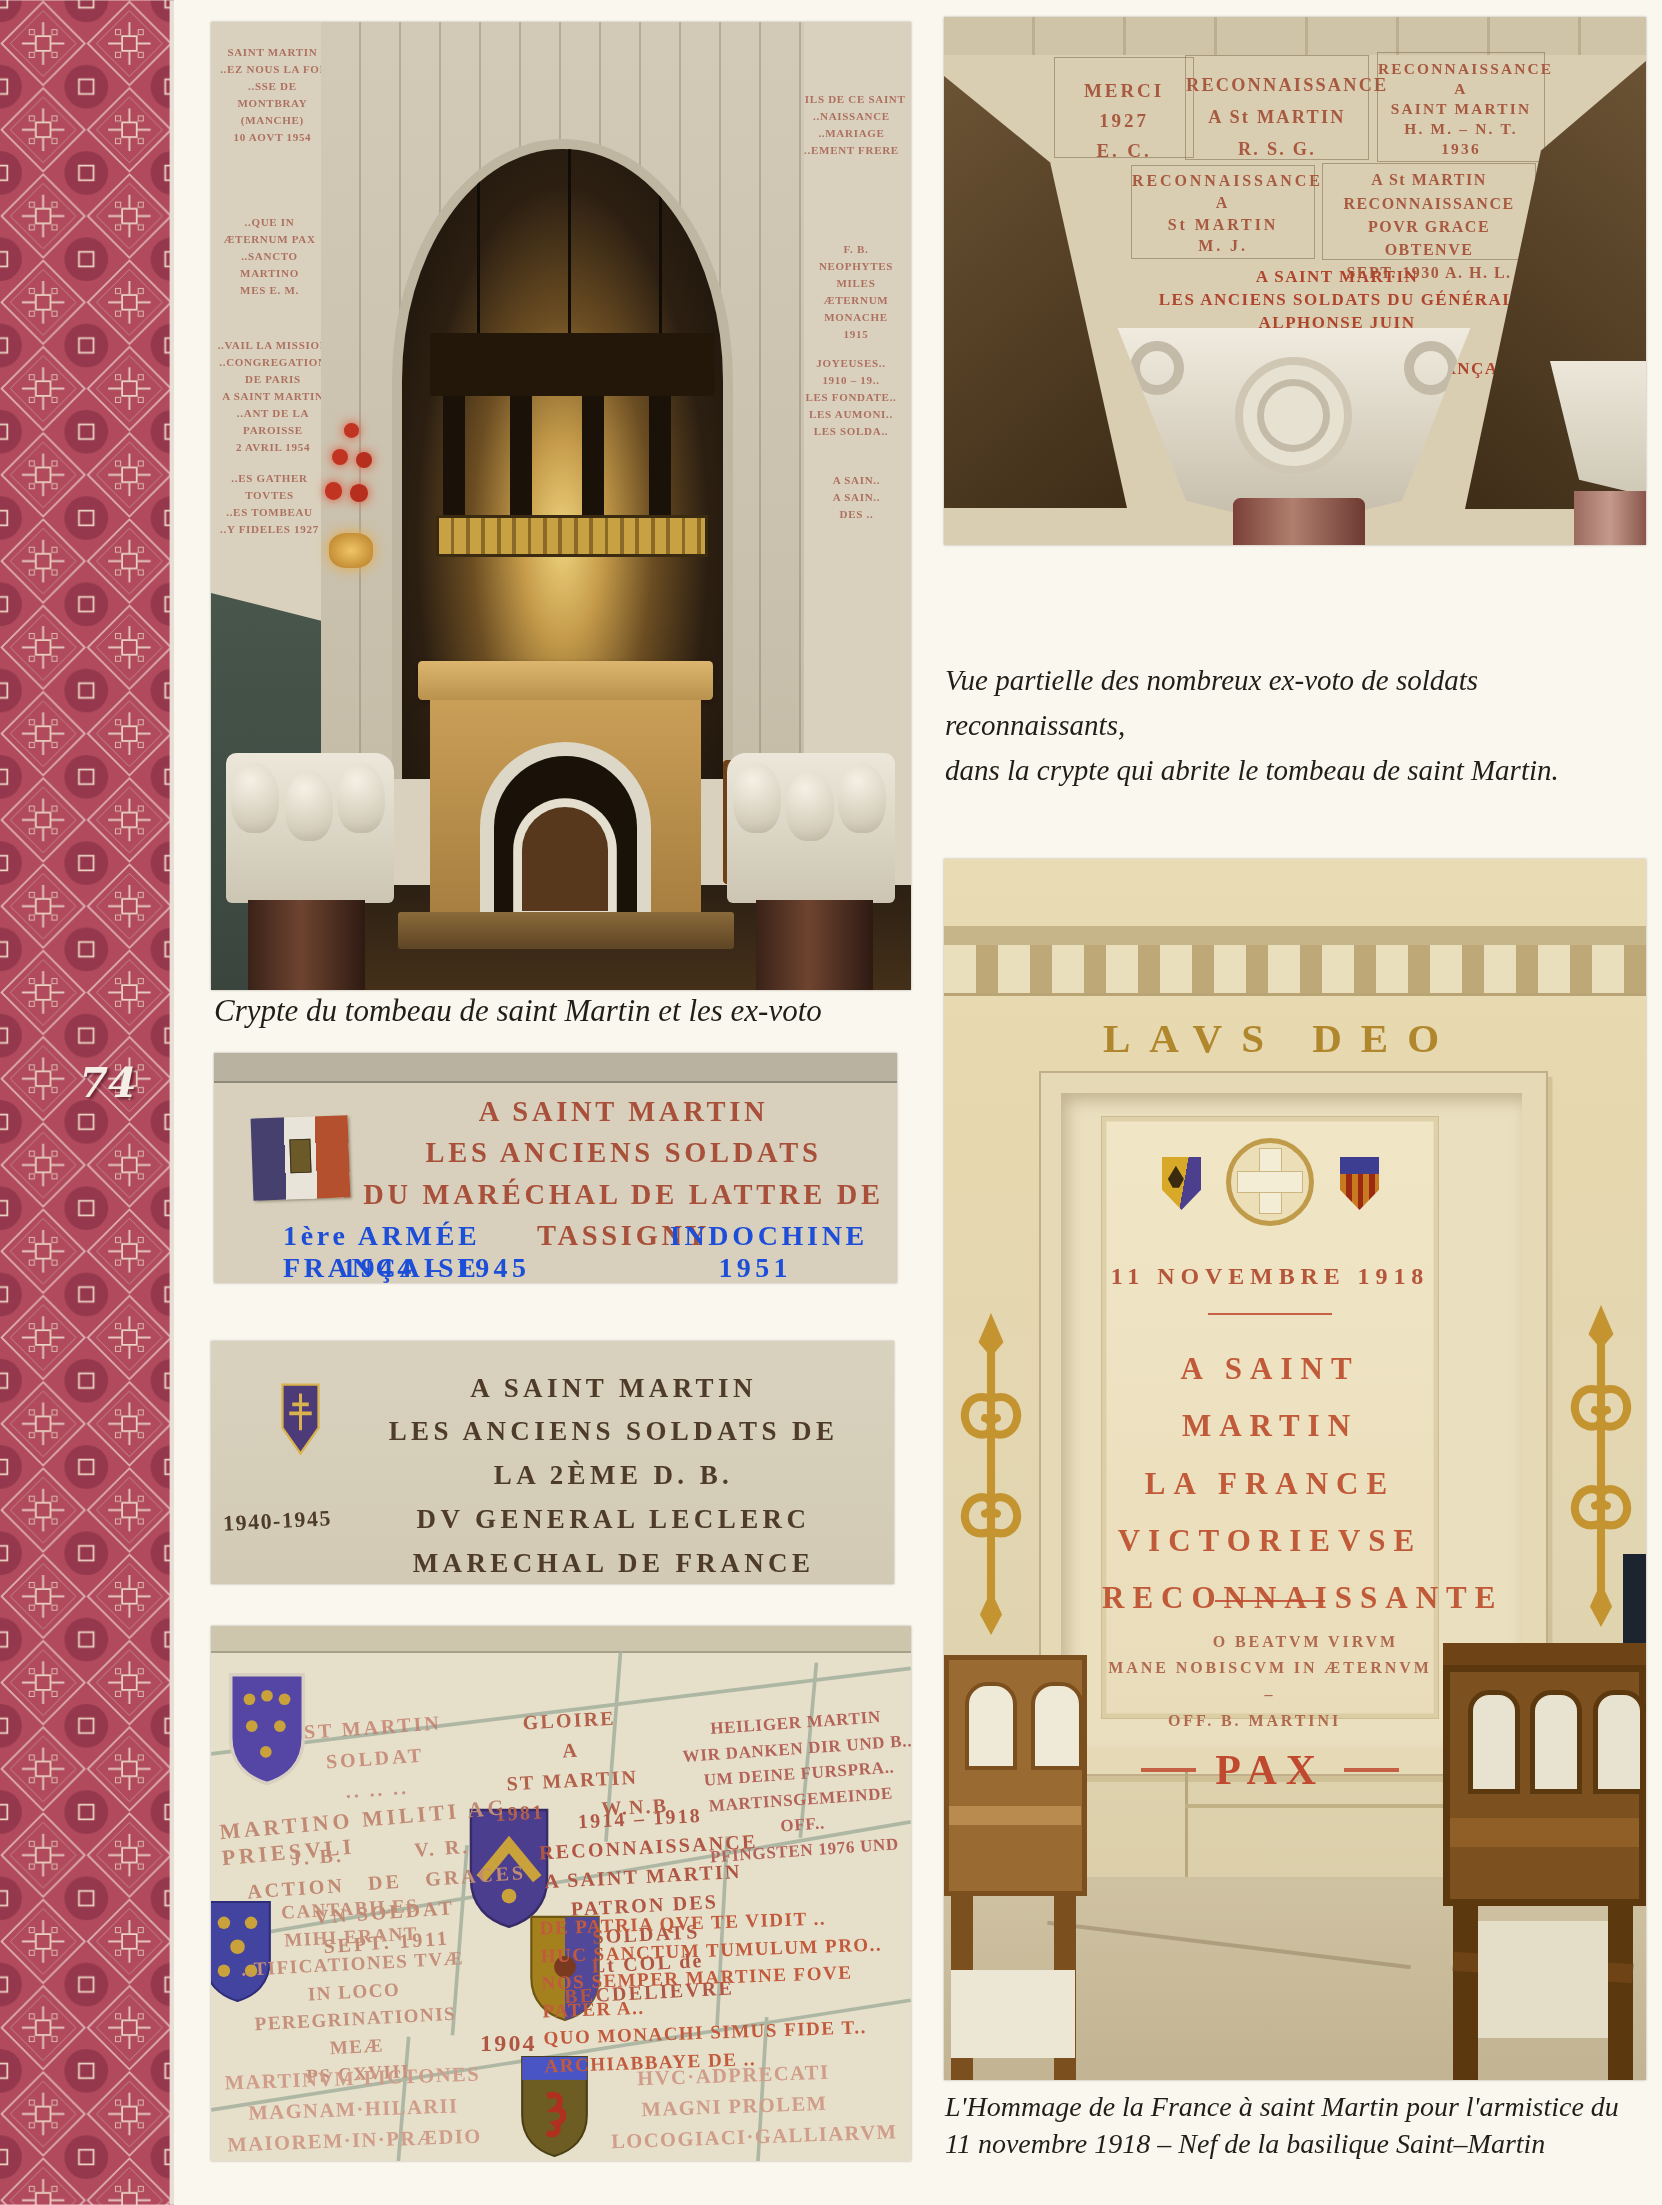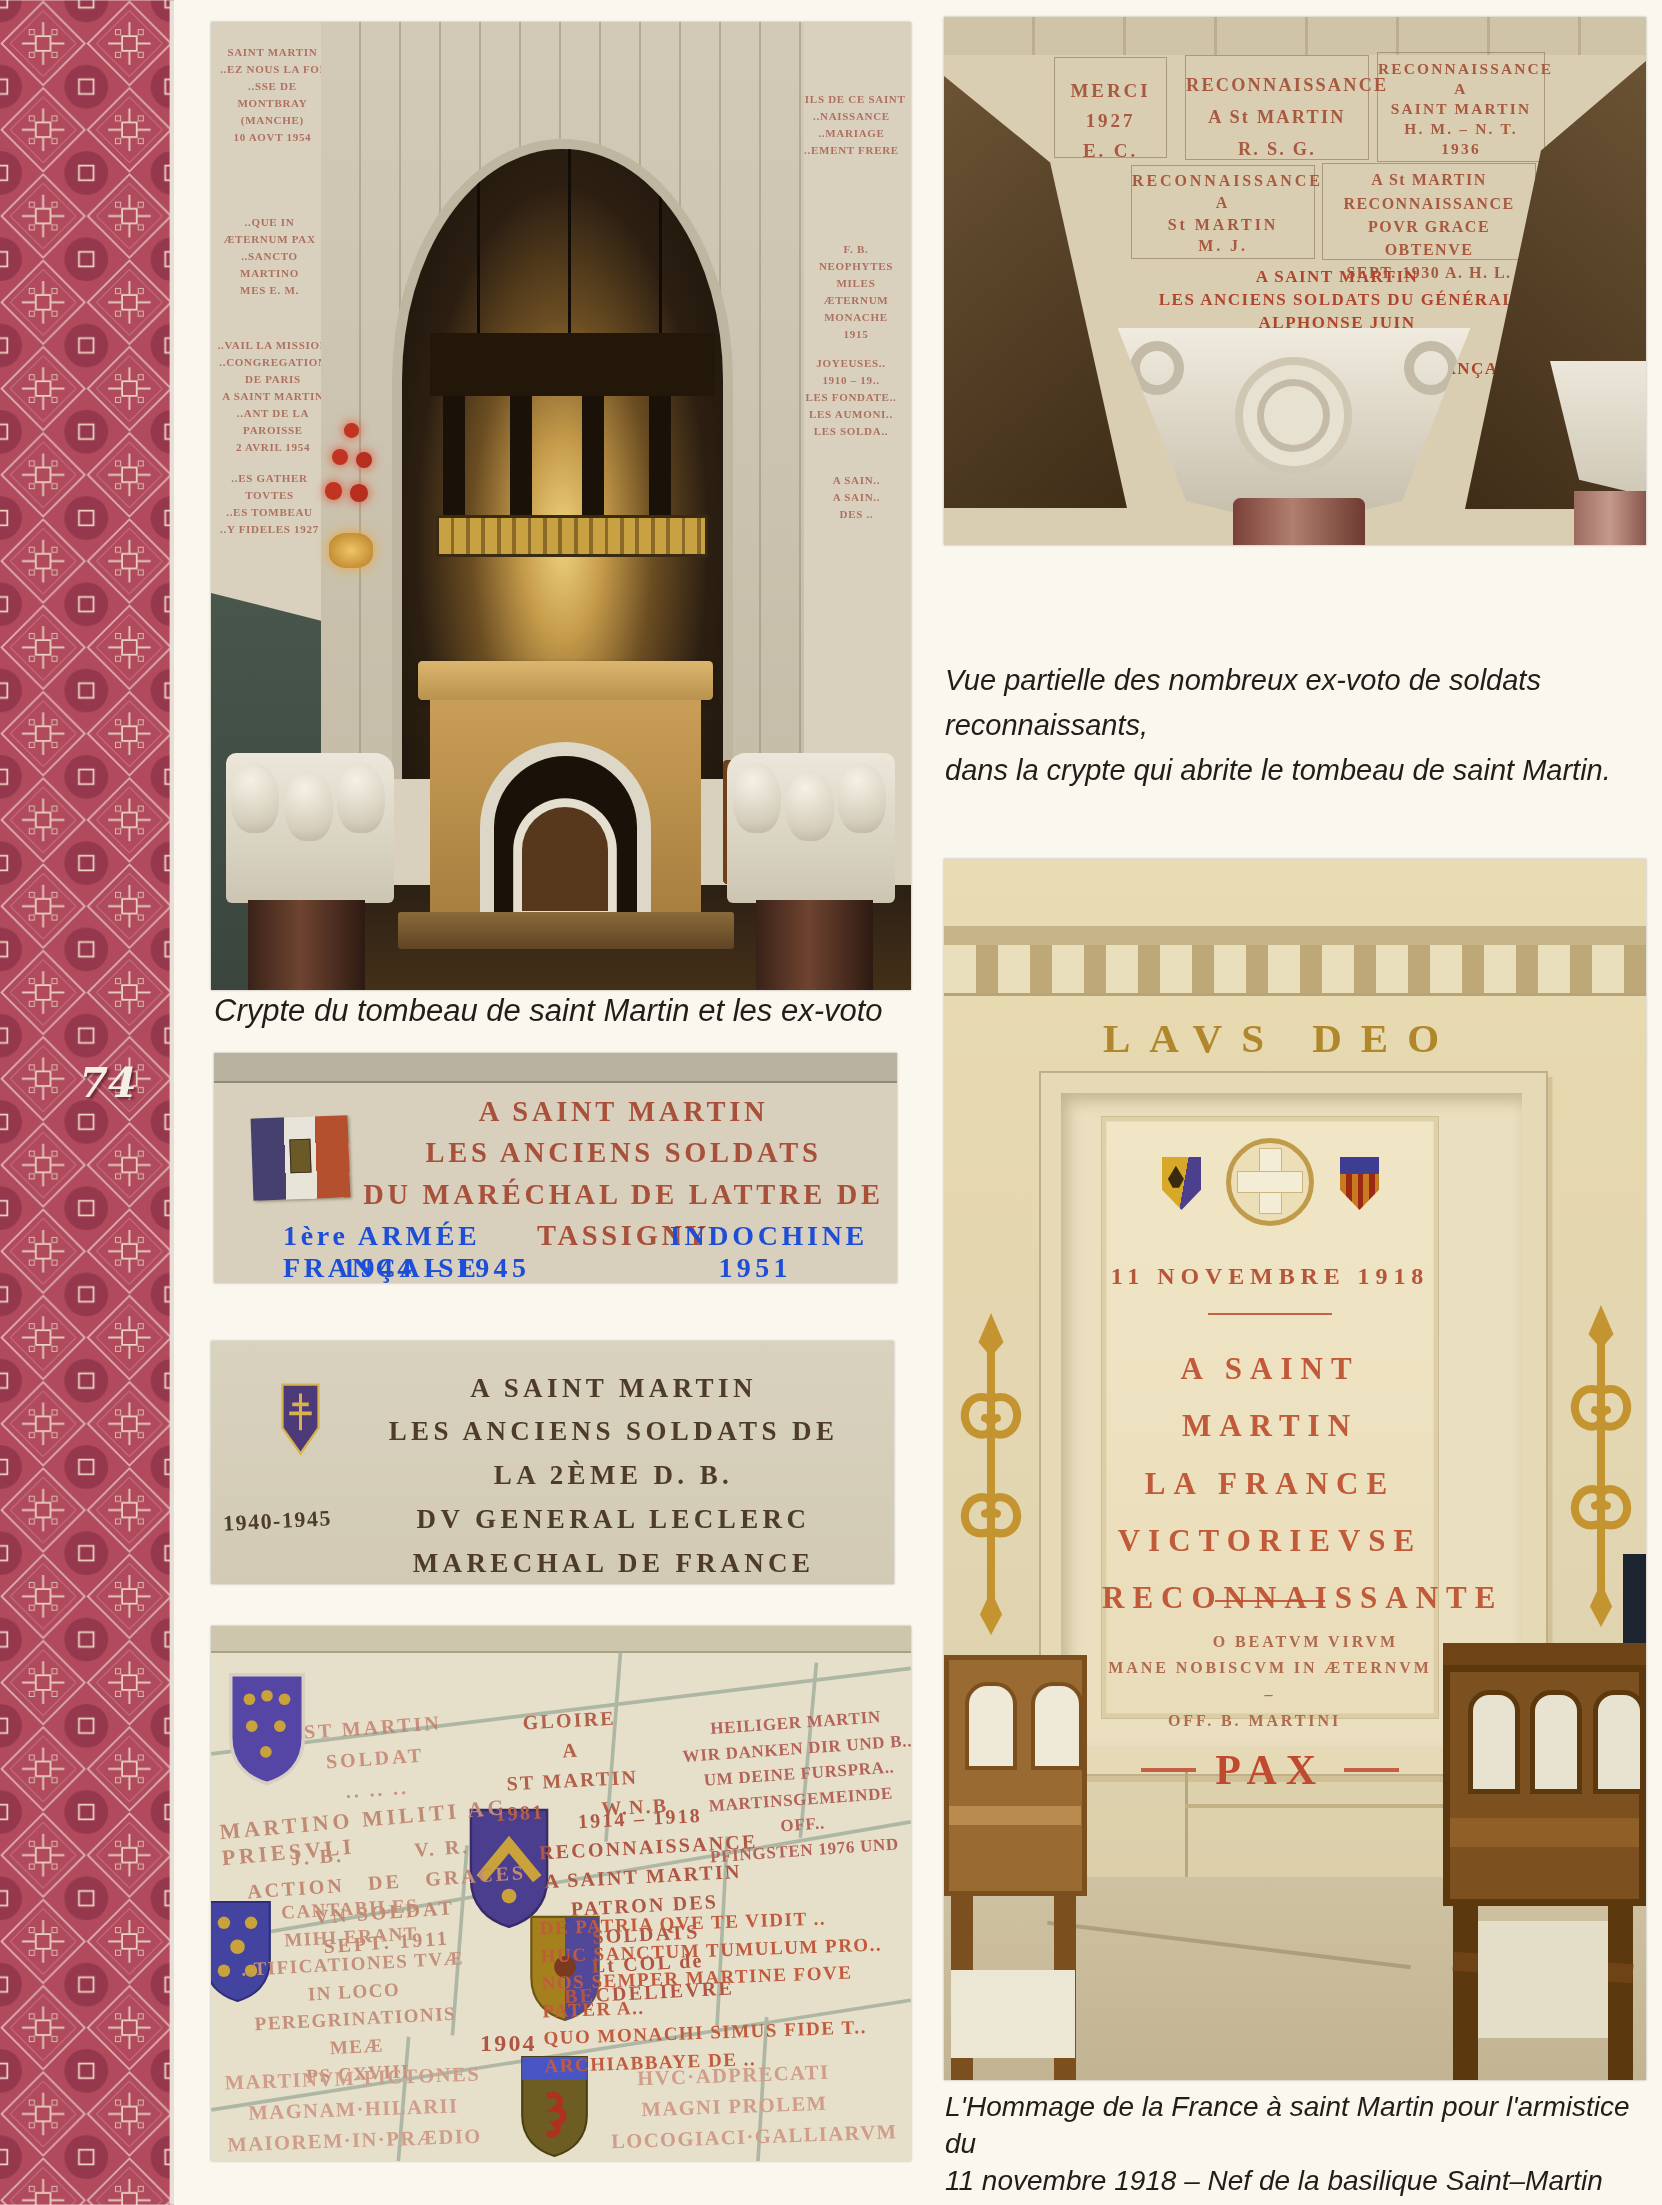--- a/index.html
+++ b/index.html
@@ -1,20 +1,20 @@
 <!DOCTYPE html>
 <html style="font-size:11.7px"><head>
 <meta charset="utf-8">
 <style>
   html,body{margin:0;padding:0;background:#e8e4da;}
   .sheet{position:relative;width:1663px;height:2205px;background:#faf7ef;overflow:hidden;
          font-family:"Liberation Serif",serif;}
   .abs{position:absolute;}
   .photo{position:absolute;overflow:hidden;box-shadow:0 0 2.2px rgba(40,30,20,.35);}
-  .caption{font-family:Liberation Sans, sans-serif;font-style:italic;color:#211e19;}
+  .caption{font-family:Liberation Serif, serif;font-style:italic;color:#211e19;}
   .ptext{font-family:"Liberation Serif",serif;font-weight:bold;}
   .center{text-align:center;}
   
   .wallfrag{font-size:11px;line-height:1.55;letter-spacing:0.7px;color:#a3594a;opacity:.8;
             font-weight:bold;text-align:center;}
   .leaf{position:absolute;width:48px;height:70px;border-radius:50% 50% 42% 42%;
         background:radial-gradient(circle at 40% 25%,#f4f0e4,#d4cdbb 70%,#b8b09c);}
   
   .dash{height:3.7px;background:#c04a30;opacity:.85;}
 </style>
@@ -168,21 +168,21 @@
     </div>
     <div class="abs" style="left:37px;top:878px;width:117px;height:90px;background:linear-gradient(90deg,#3a2218,#6e4430 45%,#2e1a12);"></div>
     <div class="abs" style="left:545px;top:878px;width:117px;height:90px;background:linear-gradient(90deg,#3a2218,#6e4430 45%,#2e1a12);"></div>
   </div>
 
   <div class="abs caption" style="left:214px;top:993px;width:688px;font-size:31px;">Crypte du tombeau de saint Martin et les ex-voto</div>
 
   <div class="photo" style="left:944px;top:17px;width:702px;height:528px;background:#d9cdb2;">
     <div class="abs" style="left:0;top:0;width:702px;height:38px;background:repeating-linear-gradient(90deg,#cfc3a8 0 88px,#bcae90 88px 91px);"></div>
 
-    <div class="abs ptext center" style="left:110px;top:40px;width:113px;height:101px;border:1.5px solid rgba(120,100,70,.5);
+    <div class="abs ptext center" style="left:110px;top:40px;width:140px;height:101px;border:1.5px solid rgba(120,100,70,.5);
                 color:#a85a40;font-size:19px;letter-spacing:2.9px;line-height:1.6;padding-top:17.6px;box-sizing:border-box;">
         <div>MERCI</div>
         <div>1927</div>
         <div>E. C.</div>
       </div>
     <div class="abs ptext center" style="left:241px;top:38px;width:184px;height:105px;border:1.5px solid rgba(120,100,70,.5);
                 color:#a85a40;font-size:18.3px;letter-spacing:2.2px;line-height:1.75;padding-top:13px;box-sizing:border-box;">
         <div>RECONNAISSANCE</div>
         <div>A St MARTIN</div>
         <div>R. S. G.</div>

